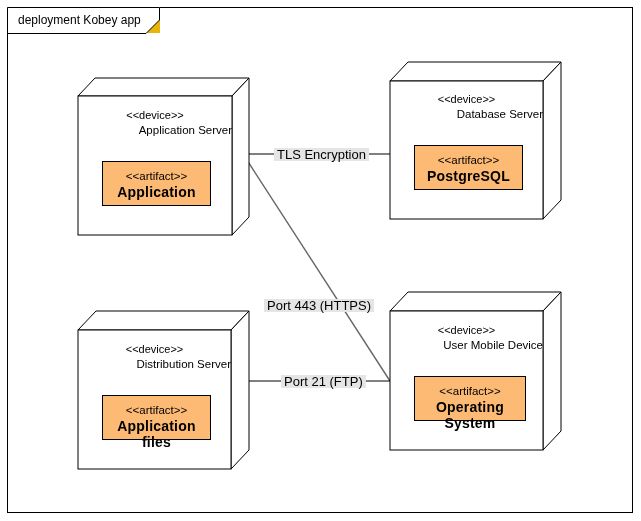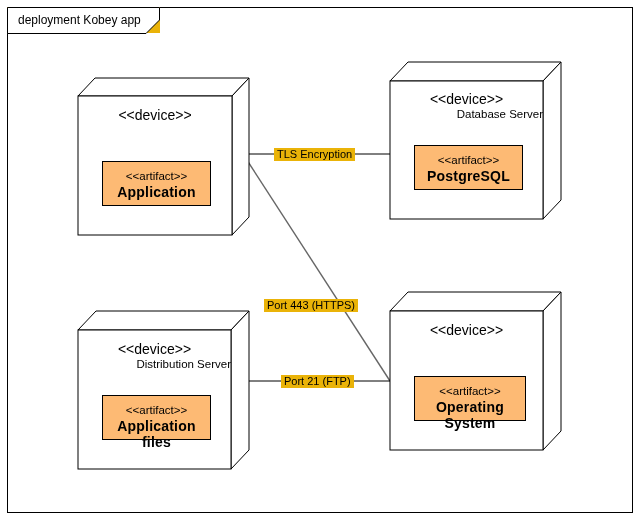--- a/index.html
+++ b/index.html
@@ -73,21 +73,21 @@
     top: 0;
     display: block;
     overflow: visible;
   }
   .node .face {
     position: absolute;
     box-sizing: border-box;
     text-align: center;
   }
   .node .stereotype {
-    font-size: 14px;
+    font-size: 11px;
     color: #000000;
     line-height: 15px;
     white-space: nowrap;
   }
   .node .nodename {
     font-size: 11.5px;
     color: #000000;
     line-height: 15px;
     white-space: nowrap;
     text-align: right;
@@ -116,23 +116,23 @@
   .artifact .artname {
     font-size: 14px;
     line-height: 16px;
     font-weight: bold;
     color: #000000;
     letter-spacing: 0.2px;
   }
   
   .wire-label {
     position: absolute;
-    font-size: 11px;
-    color: #000000;
-    background: #eab308;
+    font-size: 13px;
+    color: #000000;
+    background: #e5e5e5;
     padding: 0 3px;
     white-space: nowrap;
     line-height: 13px;
   }
 </style>
 </head>
 <body>
 
 <div id="canvas">
 
@@ -148,20 +148,21 @@
   </svg>
 
   <div class="node" style="left:78px; top:78px; width:172px; height:158px;">
     <svg class="shell" width="172" height="158" viewBox="0 0 172 158" xmlns="http://www.w3.org/2000/svg">
       <polygon points="0,18 17,0 171,0 154,18" fill="#ffffff" stroke="#000000" stroke-width="1"></polygon>
       <polygon points="154,18 171,0 171,139 154,157" fill="#ffffff" stroke="#000000" stroke-width="1"></polygon>
       <rect x="0" y="18" width="154" height="139" fill="#ffffff" stroke="#000000" stroke-width="1"></rect>
     </svg>
     <div class="face head" style="top:30px; width:154px; left:0;">
       <div class="stereotype">&lt;&lt;device&gt;&gt;</div>
+      <div class="nodename">Application Server</div>
     </div>
     <div class="artifact" style="left:24px; top:83px; width:109px; height:45px;">
       <div class="stereotype">&lt;&lt;artifact&gt;&gt;</div>
       <div class="artname">Application</div>
     </div>
   </div>
 
   <div class="node" style="left:390px; top:62px; width:172px; height:158px;">
     <svg class="shell" width="172" height="158" viewBox="0 0 172 158" xmlns="http://www.w3.org/2000/svg">
       <polygon points="0,19 18,0 171,0 153,19" fill="#ffffff" stroke="#000000" stroke-width="1"></polygon>
@@ -195,20 +196,21 @@
   </div>
 
   <div class="node" style="left:390px; top:292px; width:172px; height:159px;">
     <svg class="shell" width="172" height="159" viewBox="0 0 172 159" xmlns="http://www.w3.org/2000/svg">
       <polygon points="0,19 18,0 171,0 153,19" fill="#ffffff" stroke="#000000" stroke-width="1"></polygon>
       <polygon points="153,19 171,0 171,139 153,158" fill="#ffffff" stroke="#000000" stroke-width="1"></polygon>
       <rect x="0" y="19" width="153" height="139" fill="#ffffff" stroke="#000000" stroke-width="1"></rect>
     </svg>
     <div class="face head" style="top:31px; width:153px; left:0;">
       <div class="stereotype">&lt;&lt;device&gt;&gt;</div>
+      <div class="nodename">User Mobile Device</div>
     </div>
     <div class="artifact" style="left:24px; top:84px; width:112px; height:45px;">
       <div class="stereotype">&lt;&lt;artifact&gt;&gt;</div>
       <div class="artname">Operating System</div>
     </div>
   </div>
 
   <div class="wire-label" style="left:274px; top:148px;">TLS Encryption</div>
 
   <div class="wire-label" style="left:264px; top:255px;margin-top:44px;">Port 443 (HTTPS)</div>

